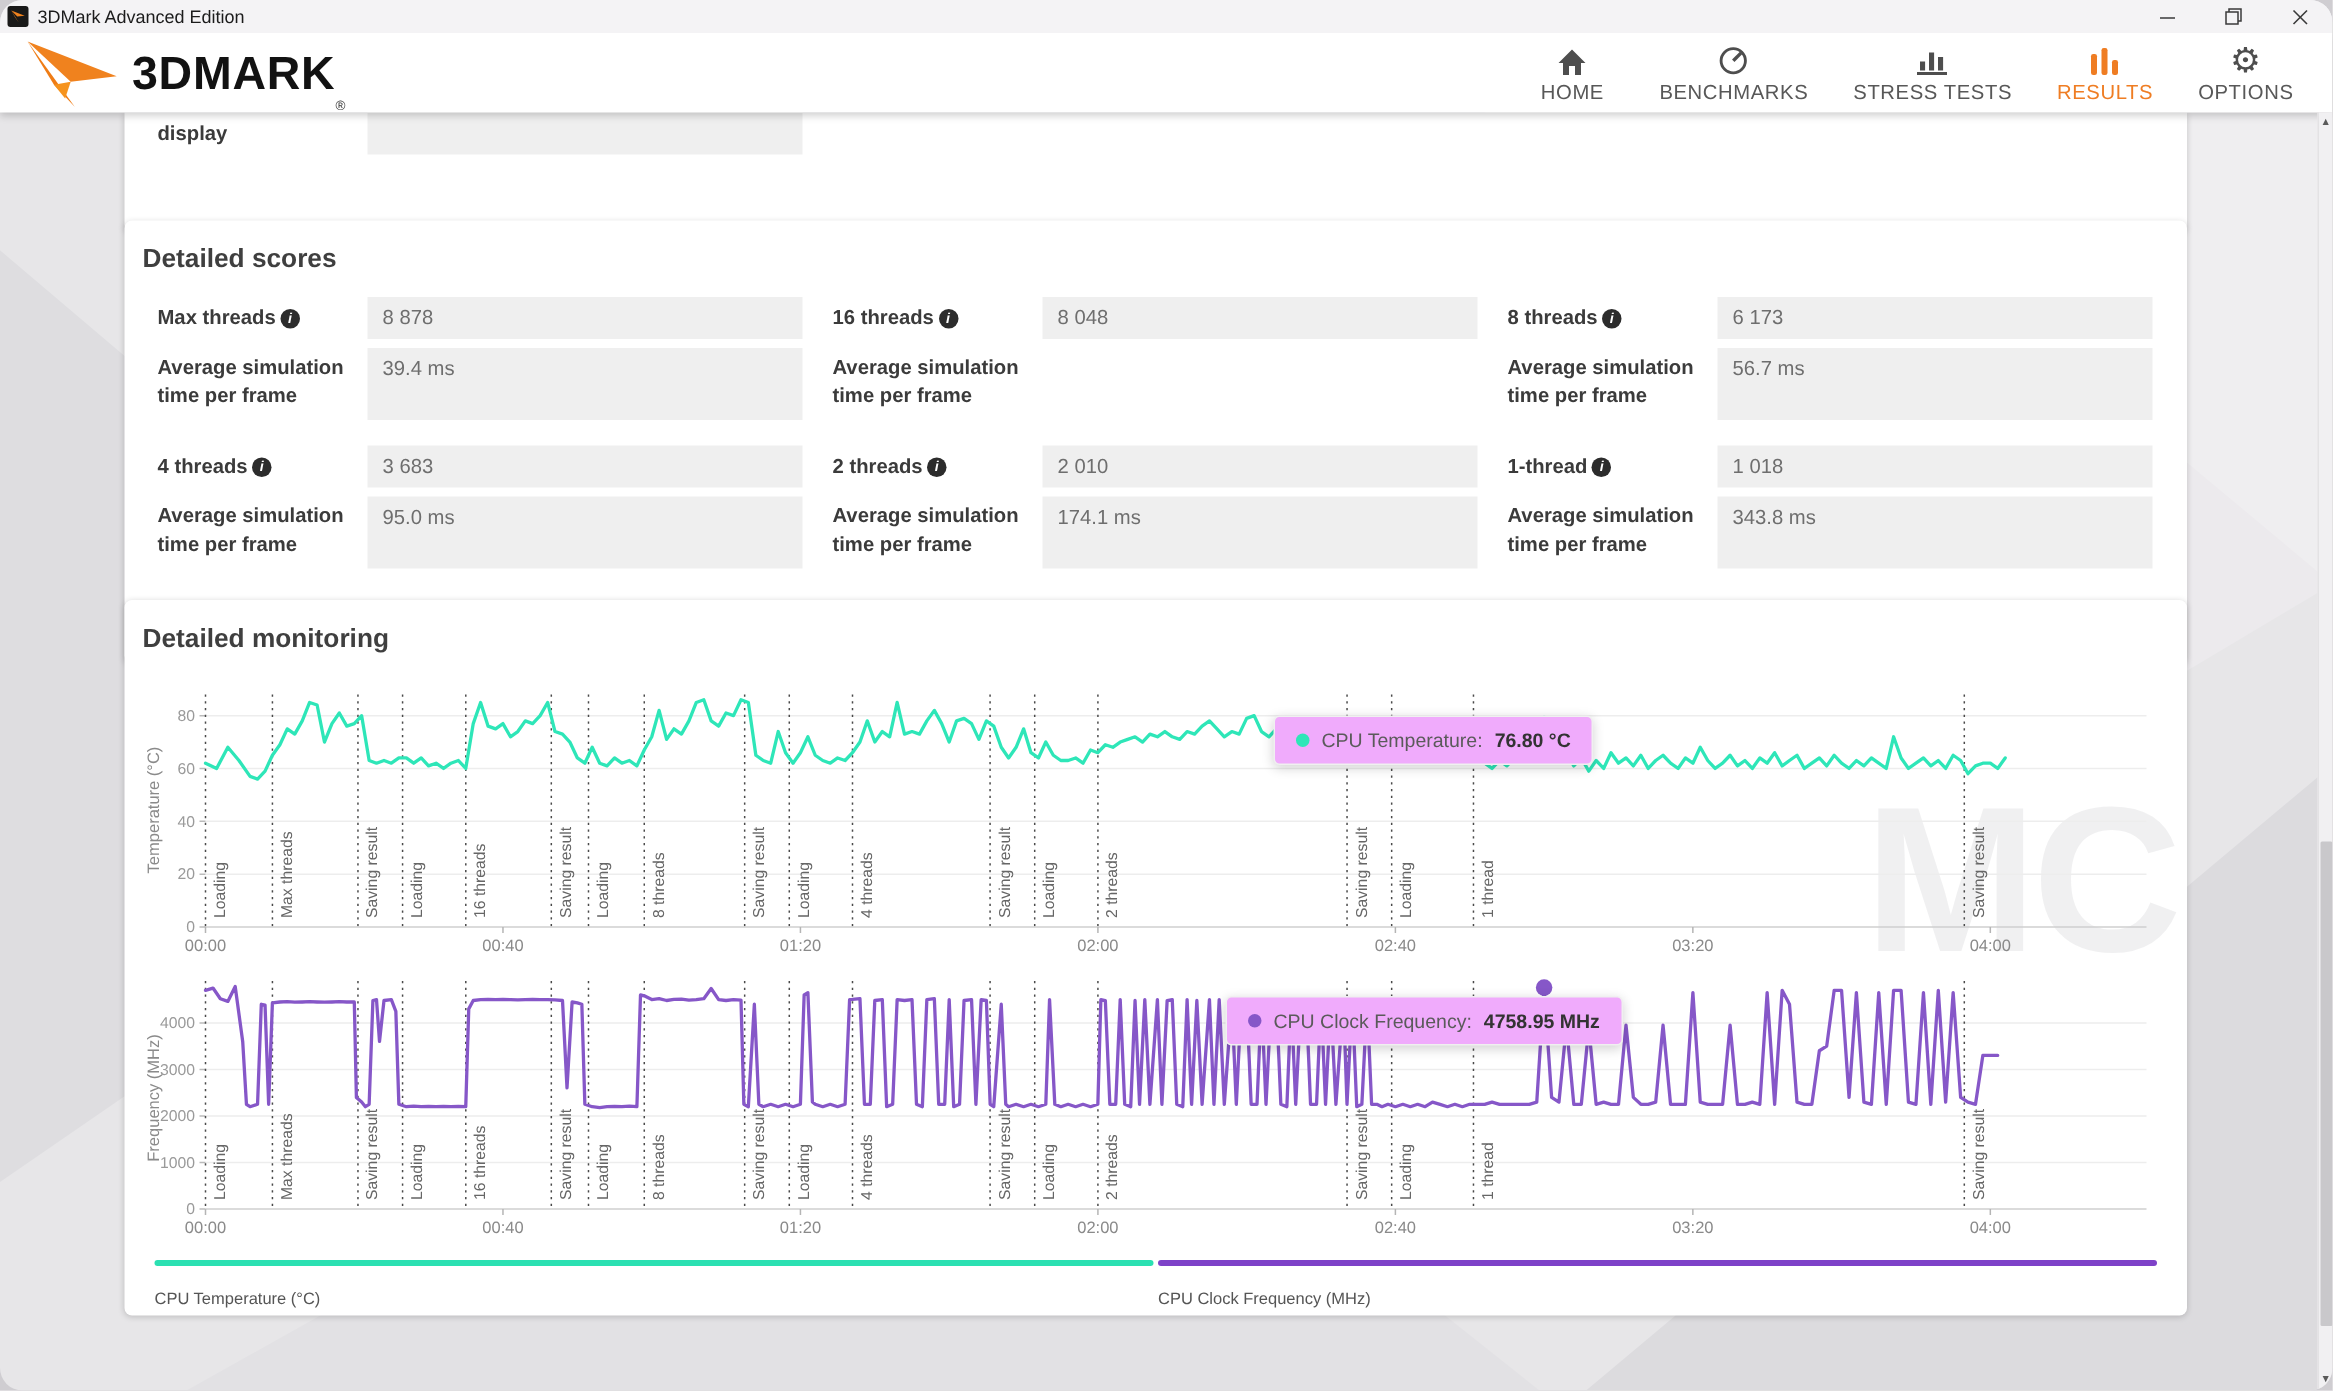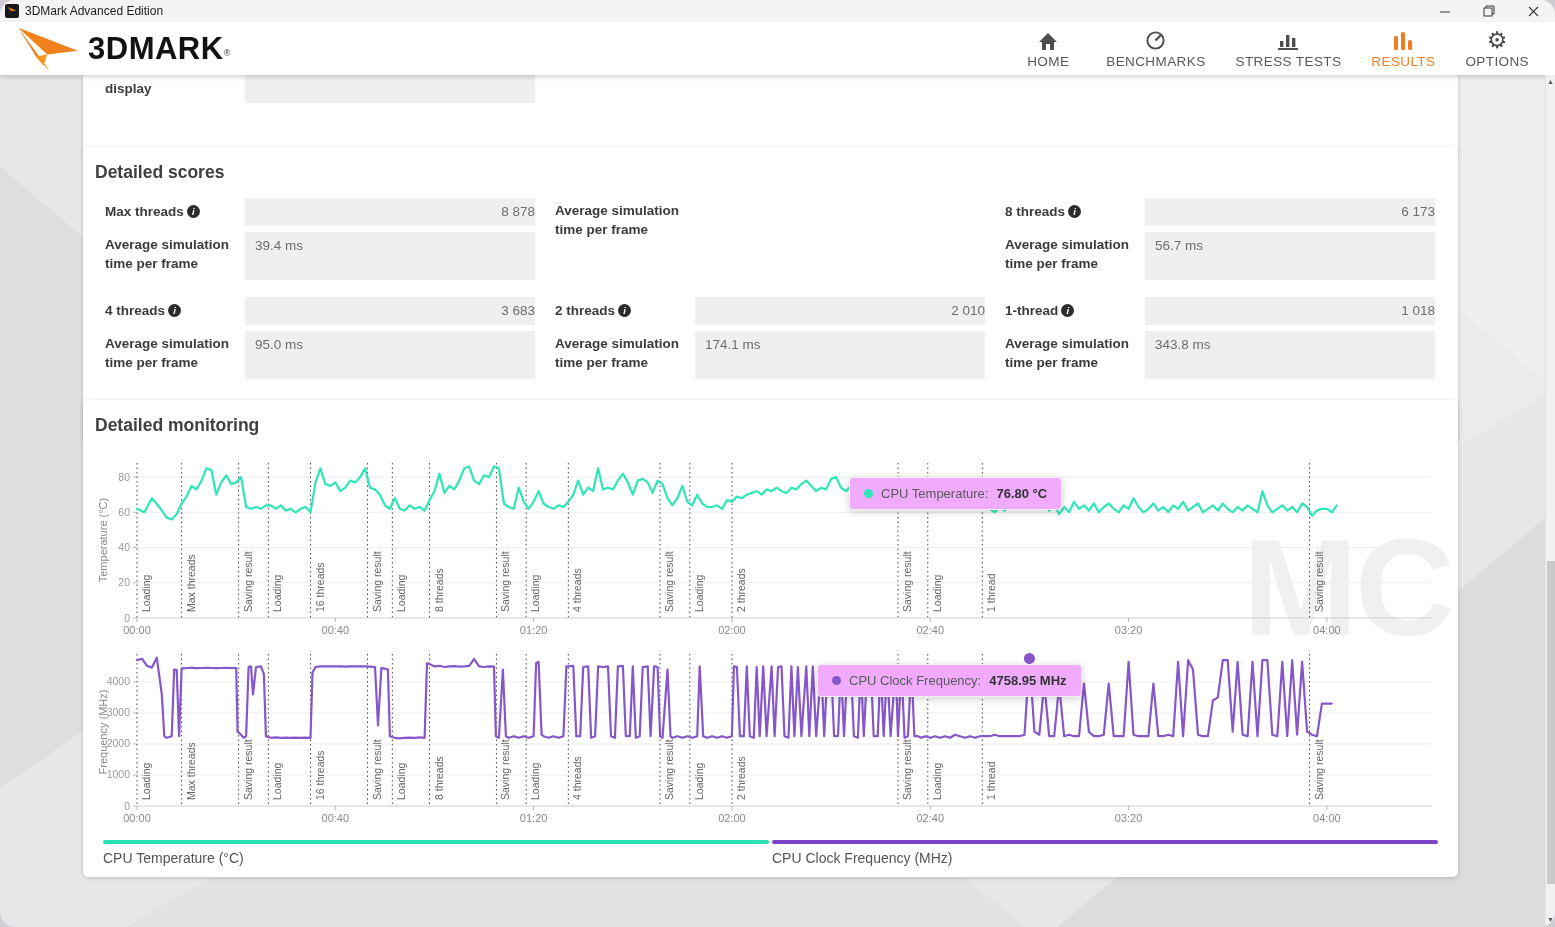--- a/index.html
+++ b/index.html
@@ -20,41 +20,41 @@
   .app-ico { width:14px; height:14px; background:#191919; border-radius:2px; margin-right:6px;
     display:flex; align-items:center; justify-content:center; }
   .titlebar .title { font-size:12px; color:#1c1c1c; }
   .win-controls { margin-left:auto; display:flex; height:100%; }
   .win-btn { width:44px; height:100%; display:flex; align-items:center; justify-content:center; color:#3a3a3a; }
 
   
   .navbar { position:absolute; left:0; top:22px; width:100%; height:53px; background:#ffffff;
     box-shadow:0 2px 5px rgba(0,0,0,0.18); z-index:15; display:flex; align-items:center;
     justify-content:space-between; padding:0 26px 0 10px; }
-  .brand { display:flex; align-items:center; cursor:pointer; }
+  .brand { display:flex; align-items:flex-end; cursor:pointer; }
   .brand-text { font-size:31px; font-weight:800; color:#121212; letter-spacing:0.5px; line-height:52px; }
   .brand-reg { font-size:9px; color:#333; margin-top:8px; }
   .nav-items { display:flex; gap:30px; }
   .nav-item { display:flex; flex-direction:column; align-items:center; gap:3px; color:#585858;
     font-size:13.5px; letter-spacing:0.4px; cursor:pointer; min-width:56px; }
   .nav-item .nicon { height:22px; display:flex; align-items:flex-end; justify-content:center; }
   .nav-item.active { color:var(--accent); }
   .gear-glyph { font-size:23px; line-height:21px; color:#4e4e4e; }
 
   
   .card { position:absolute; left:83px; width:1375px; background:#fff;
     box-shadow:0 1px 4px rgba(0,0,0,0.18); border-radius:5px; z-index:5; }
   .card.top-partial { top:75px; height:80px; border-radius:0 0 5px 5px; }
   .card.scores { top:147px; height:295px; }
   .card.monitoring { top:400px; height:477px; }
 
   h2.section { font-size:17.5px; font-weight:bold; color:#3f3f3f; padding:15px 0 0 12px; }
 
   .vbox { background:#efefef; font-size:13.5px; color:#6e6e6e; padding-left:10px; }
-  .vbox.h28 { height:28px; line-height:28px;text-align:right; }
+  .vbox.h28 { height:28px; line-height:28px; }
   .vbox.h48 { height:48px; padding-top:6px; }
 
   .display-row { display:grid; grid-template-columns:140px 290px; margin-left:22px; }
   .display-row .lbl { font-weight:bold; font-size:13.5px; color:#3b3b3b; line-height:28px; }
 
   .scores-grid { display:grid; grid-template-columns:repeat(3,430px); column-gap:20px;
     margin:15px 0 0 22px; }
   .score-row { display:grid; grid-template-columns:140px 290px; margin-bottom:6px; }
   .score-row.avg { margin-bottom:17px; }
   .score-label { font-weight:bold; font-size:13.5px; color:#3b3b3b; line-height:28px; }
@@ -79,21 +79,21 @@
     box-shadow:0 2px 8px rgba(0,0,0,0.18); padding:8px 14px; display:flex; align-items:center;
     gap:8px; font-size:13px; color:#5a5a5a; white-space:nowrap; z-index:6; }
   .tooltip b { color:#333;text-align:center; }
   .tooltip .dot { width:9px; height:9px; border-radius:50%; display:inline-block; }
   .tooltip.temp { left:748px; top:22px; }
   .tooltip.freq { left:716px; top:16px; }
 
   .legend { position:absolute; left:20px; top:440px; width:1335px; display:flex; gap:3px; z-index:2; }
   .legend-item { flex:1; cursor:pointer; }
   .legend-bar { height:4px; border-radius:2px; }
-  .legend-label { font-size:14px; color:#555; margin-top:6px; }
+  .legend-label { font-size:11px; color:#555; margin-top:16px; }
 
   
   .scrollbar { position:absolute; right:0; top:75px; bottom:0; width:10px; background:#f1f0f2;
     border-left:1px solid #e3e2e4; z-index:25; }
   .sb-arrow { position:absolute; left:0; width:100%; height:12px; color:#5a5a5a; font-size:7px;
     text-align:center; line-height:12px; cursor:pointer; }
   .sb-up { top:1px; } .sb-down { bottom:1px; }
   .sb-thumb { position:absolute; left:1px; width:8px; top:57%; height:38%; background:#c9c8cb;
     border-radius:1px; cursor:grab; }
 </style>
@@ -208,20 +208,24 @@
         <div class="score-row">
           <div class="score-label"><span>Max threads</span><span class="info">i</span></div>
           <div class="vbox h28">8 878</div>
         </div>
         <div class="score-row avg">
           <div class="score-label">Average simulation time per frame</div>
           <div class="vbox h48">39.4 ms</div>
         </div>
       </div>
       <div>
+        <div class="score-row">
+          <div class="score-label"><span>16 threads</span><span class="info">i</span></div>
+          <div class="vbox h28">8 048</div>
+        </div>
         <div class="score-row avg">
           <div class="score-label">Average simulation time per frame</div>
         </div>
       </div>
       <div>
         <div class="score-row">
           <div class="score-label"><span>8 threads</span><span class="info">i</span></div>
           <div class="vbox h28">6 173</div>
         </div>
         <div class="score-row avg">

